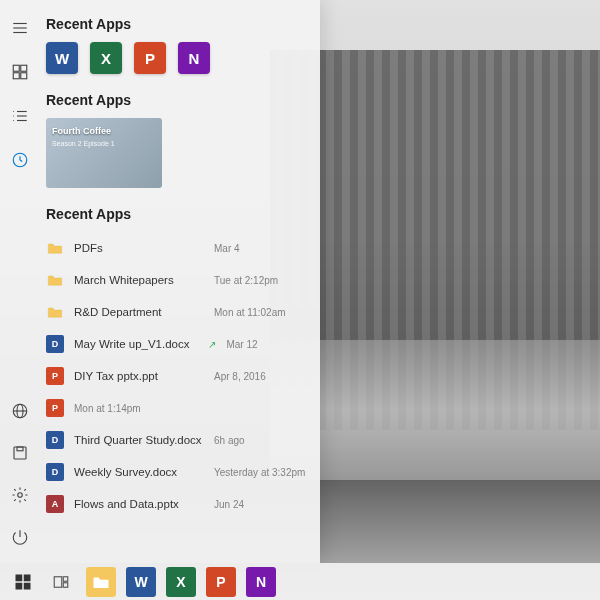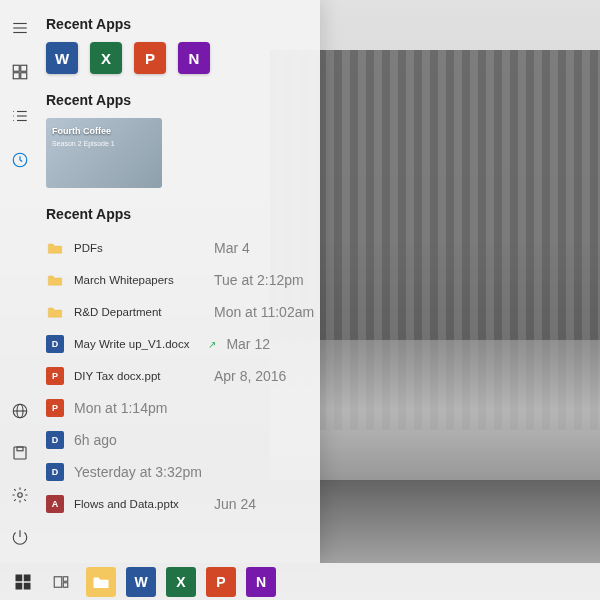--- a/index.html
+++ b/index.html
@@ -27,21 +27,21 @@
 .set-sub{position:absolute;left:6px;top:22px;color:#fff;font-size:7px;opacity:0.9}
 .files-list{display:flex;flex-direction:column}
 .file-row{display:flex;align-items:center;padding:7px 0;gap:10px;cursor:pointer}
 .file-icon{width:18px;height:18px;display:flex;align-items:center;justify-content:center;flex-shrink:0;border-radius:2px}
 .file-icon.folder svg{width:16px;height:14px;fill:#f5c85f;stroke:#e0b040;stroke-width:0.5}
 .file-icon.docx{background:#2b579a;color:#fff;font-size:9px;font-weight:700}
 .file-icon.ppt{background:#d24726;color:#fff;font-size:9px;font-weight:700}
 .file-icon.pptx{background:#d24726;color:#fff;font-size:9px;font-weight:700}
 .file-icon.accdb{background:#a4373a;color:#fff;font-size:9px;font-weight:700}
 .file-name{font-size:11.5px;color:#333;flex:0 0 130px;white-space:nowrap;overflow:hidden;text-overflow:ellipsis}
-.file-date{font-size:14px;color:#828282}
+.file-date{font-size:10px;color:#828282}
 .file-trend{color:#2ead5e;font-size:10px;margin-left:-6px}
 .taskbar{position:absolute;left:0;bottom:0;width:600px;height:37px;background:rgba(240,240,240,0.95);display:flex;align-items:center;gap:12px;padding:0 10px}
 .tb-icon{width:26px;height:26px;display:flex;align-items:center;justify-content:center;cursor:pointer;border-radius:3px}
 .tb-icon svg{width:18px;height:18px}
 .tb-app{width:30px;height:30px;border-radius:3px;display:flex;align-items:center;justify-content:center;color:#fff;font-weight:700;font-size:14px;cursor:pointer}
 </style>
 </head>
 <body>
 
 <div class="desktop-bg"></div>
@@ -156,33 +156,35 @@
           <div class="file-date">Mon at 11:02am</div>
         </div>
         <div class="file-row">
           <div class="file-icon docx">D</div>
           <div class="file-name">May Write up_V1.docx</div>
           <span class="file-trend">↗</span>
           <div class="file-date">Mar 12</div>
         </div>
         <div class="file-row">
           <div class="file-icon ppt">P</div>
-          <div class="file-name">DIY Tax docx.ppt</div>
+          <div class="file-name">DIY Tax pptx.ppt</div>
           <div class="file-date">Apr 8, 2016</div>
         </div>
         <div class="file-row">
           <div class="file-icon pptx">P</div>
           <div class="file-date">Mon at 1:14pm</div>
         </div>
         <div class="file-row">
           <div class="file-icon docx">D</div>
+          <div class="file-name">Third Quarter Study.docx</div>
           <div class="file-date">6h ago</div>
         </div>
         <div class="file-row">
           <div class="file-icon docx">D</div>
+          <div class="file-name">Weekly Survey.docx</div>
           <div class="file-date">Yesterday at 3:32pm</div>
         </div>
         <div class="file-row">
           <div class="file-icon accdb">A</div>
           <div class="file-name">Flows and Data.pptx</div>
           <div class="file-date">Jun 24</div>
         </div>
       </div>
   </div>
 </div>

